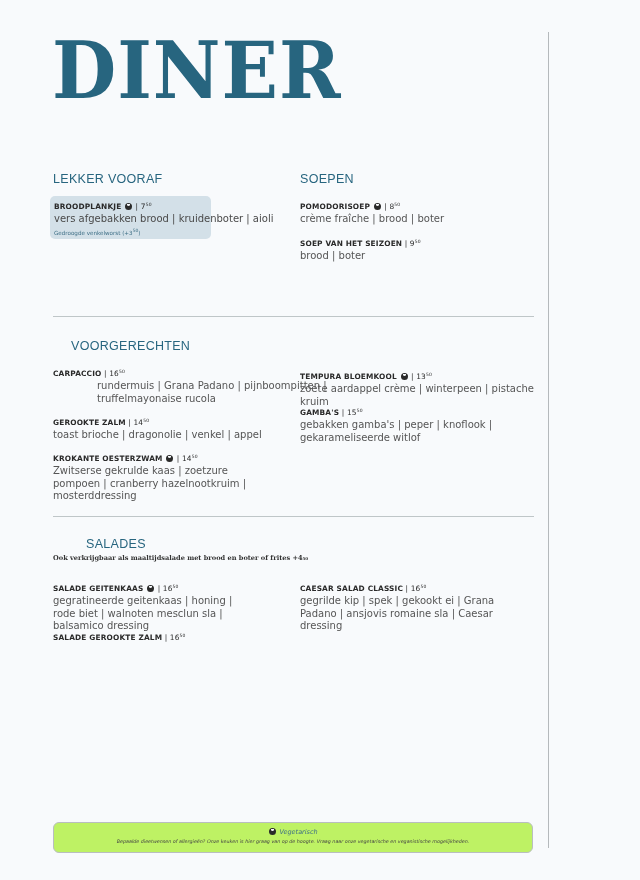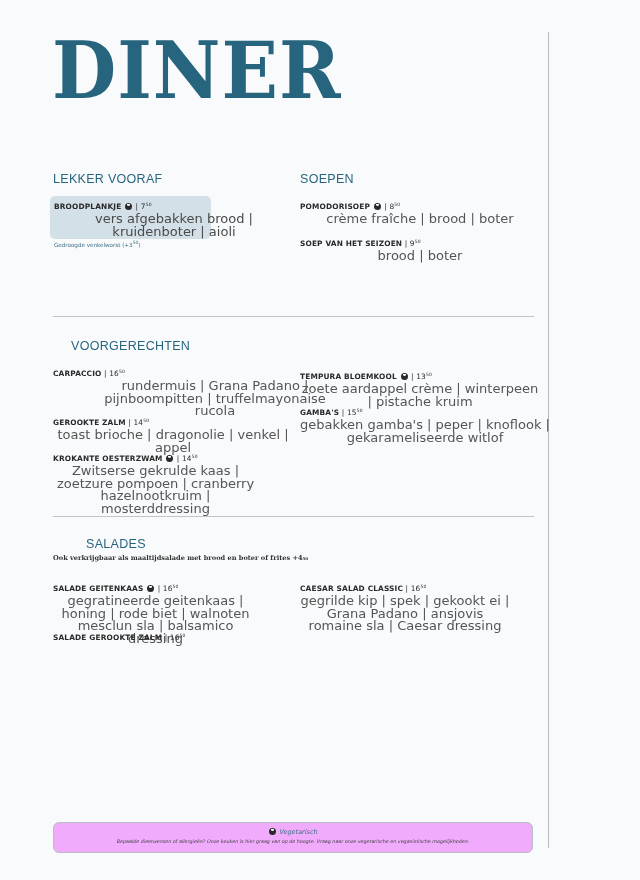--- a/index.html
+++ b/index.html
@@ -21,30 +21,30 @@
     font-size: 12.5px; letter-spacing: 0.3px; color: #27657f; font-weight: normal;
   }
   .subnote {
     position: absolute; left: 53px; top: 554px;
     font-family: "DejaVu Serif", serif; font-weight: bold; font-size: 6.6px; color: #333;
   }
   .item { position: absolute; width: 240px; }
   .item .name { font-size: 7.4px; font-weight: bold; color: #2a2a2a; letter-spacing: 0.15px; white-space: nowrap; line-height: 11px; }
   .item .price { font-weight: normal; }
   .item .sup { font-size: 4.5px; vertical-align: super; font-weight: normal; }
-  .item .desc { font-size: 13px; color: #555; line-height: 12.5px; margin-top: 1px; text-align: center; }
+  .item .desc { font-size: 10px; color: #555; line-height: 12.5px; margin-top: 1px; }
   .veg { display: inline-block; width: 7px; height: 7px; border-radius: 50%; background: #2a2a2a; vertical-align: -0.5px; margin: 0 1px; position: relative; }
   .veg::after { content: ""; position: absolute; left: 2px; top: 1.5px; width: 3px; height: 2px; border-radius: 0 0 3px 3px; background: #f8fafc; }
 
   .highlight { position: absolute; left: 50px; top: 196px; width: 161px; height: 43px; background: #d3e0e8; border-radius: 5px; }
   .extra { font-size: 5.6px; color: #3f6f86; line-height: 10px; margin-top: 0px; }
 
   .footer {
     position: absolute; left: 53px; top: 822px; width: 480px; height: 31px;
-    border: 1px solid #b9bec0; border-radius: 6px; background: #f0abfc; text-align: center;
+    border: 1px solid #b9bec0; border-radius: 6px; background: #bef264; text-align: center;
   }
   .footer .veg-legend { font-size: 6.5px; font-style: italic; color: #3f6f86; margin-top: 4px; line-height: 10px; }
   .footer .note { font-size: 4.8px; font-style: italic; color: #444; line-height: 9px; }
 </style>
 </head>
 <body>
 
 <div class="title">DINER</div>
 <div class="vline"></div>
 

